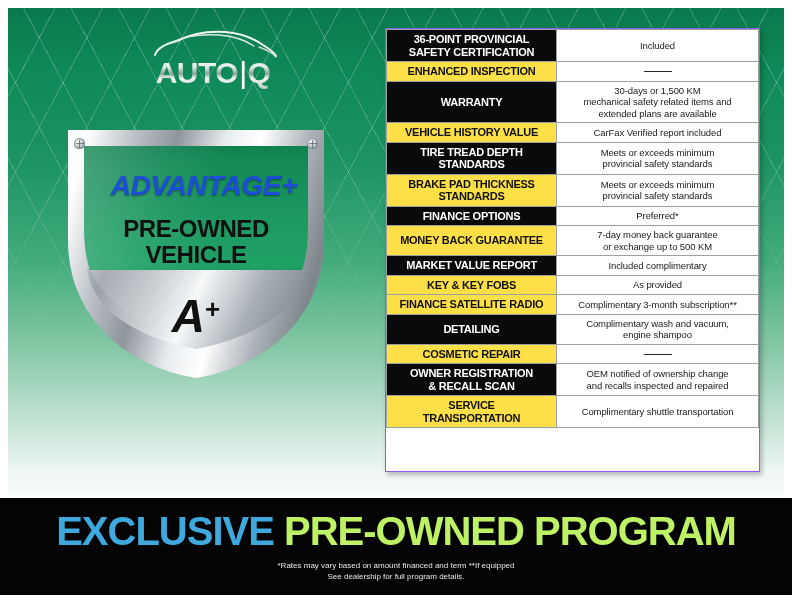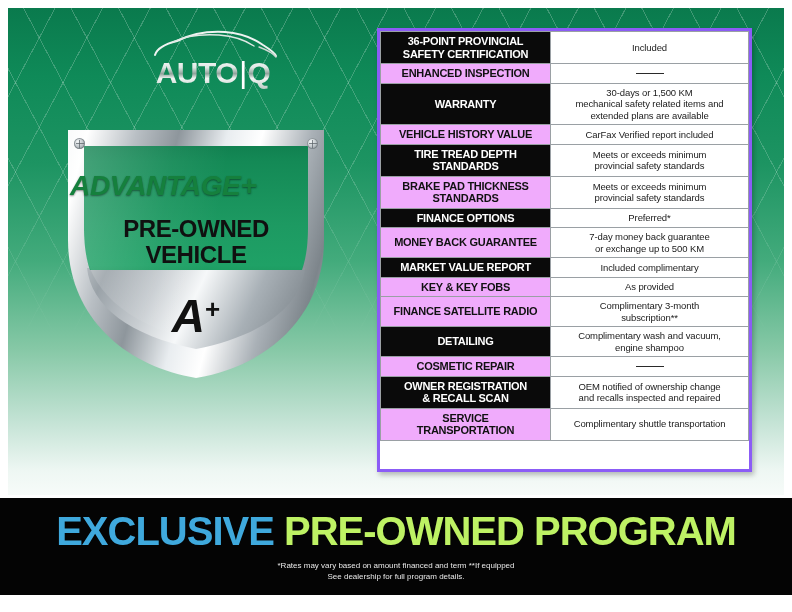--- a/index.html
+++ b/index.html
@@ -189,29 +189,29 @@
     position: absolute;
     background: rgba(92,100,106,0.75);
   }
   .screw::before { left: 1.5px; top: 5px; width: 8px; height: 1px; }
   .screw::after  { left: 5px; top: 1.5px; width: 1px; height: 8px; }
   .screw.tl { left: 18px; top: 18px; }
   .screw.tr { right: 18px; top: 18px; }
 
   .badge-title {
     position: absolute;
-    left: 14px; top: 50px;
+    left: 8px; top: 50px;
     width: 280px;
-    text-align: left;
+    text-align: center;
     font-family: "Liberation Sans", sans-serif;
     font-style: italic;
     font-weight: bold;
     font-size: 28px;
     letter-spacing: -0.3px;
-    color: #15803d;
+    color: #1d4ed8;
     text-shadow: 0 1px 2px rgba(0,0,0,0.45);
     white-space: nowrap;
   }
   .badge-sub {
     position: absolute;
     left: 0; top: 96px;
     width: 280px;
     text-align: center;
     font-family: "Liberation Sans", sans-serif;
     font-weight: bold;
@@ -234,26 +234,26 @@
   }
   .badge-grade .plus {
     font-size: 26px;
     vertical-align: 14px;
     font-style: normal;
   }
 
   
   .panel {
     position: absolute;
-    left: 377px;
+    left: 385px;
     top: 28px;
     width: 375px;
     height: 444px;
     background: #ffffff;
-    border: 3px solid #8b5cf6;
+    border: 1px solid #8b5cf6;
     box-shadow: 2px 3px 5px rgba(0,0,0,0.25);
     box-sizing: border-box;
     overflow: hidden;
   }
   .tbl {
     width: 100%;
     border-collapse: collapse;
     table-layout: fixed;
   }
   .tbl tr { }
@@ -266,21 +266,21 @@
     width: 163px;
     text-align: center;
     font-family: "Liberation Sans", sans-serif;
     font-weight: bold;
     font-size: 11px;
     line-height: 12.5px;
     letter-spacing: -0.25px;
     padding: 3px 3px;
   }
   td.lbl.dark { background: #0a0a0a; color: #ffffff; }
-  td.lbl.light { background: #f0abfc; color: #111111; }
+  td.lbl.light { background: #fde047; color: #111111; }
   td.val {
     background: #ffffff;
     text-align: center;
     font-family: "Liberation Sans", sans-serif;
     font-size: 9.5px;
     line-height: 11.5px;
     color: #1a1a1a;
     padding: 3px 20px;
     letter-spacing: -0.1px;
   }

